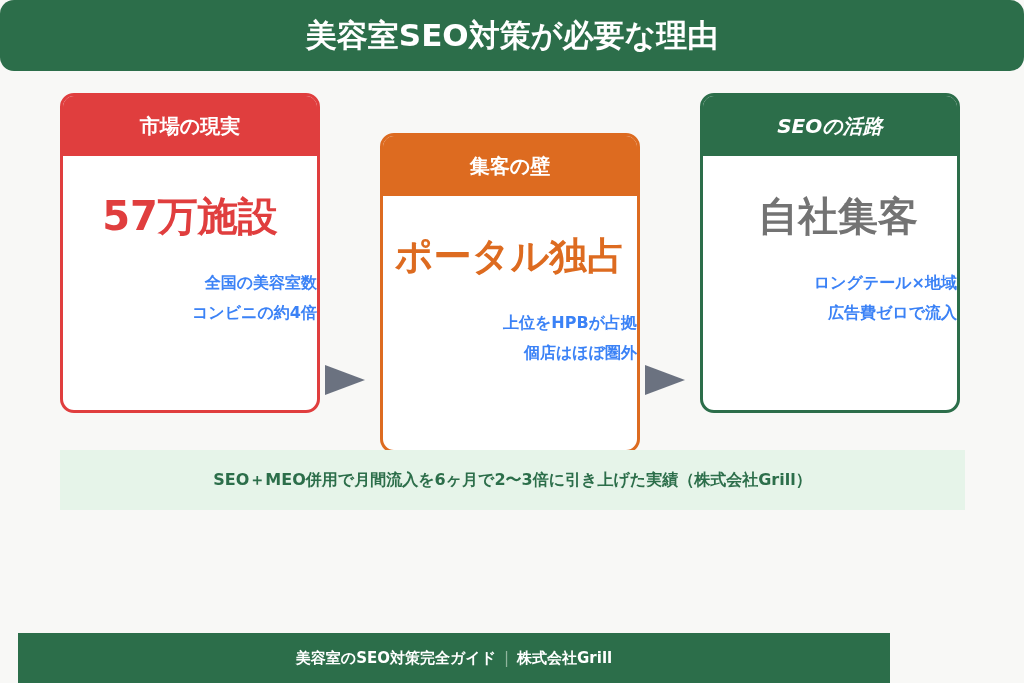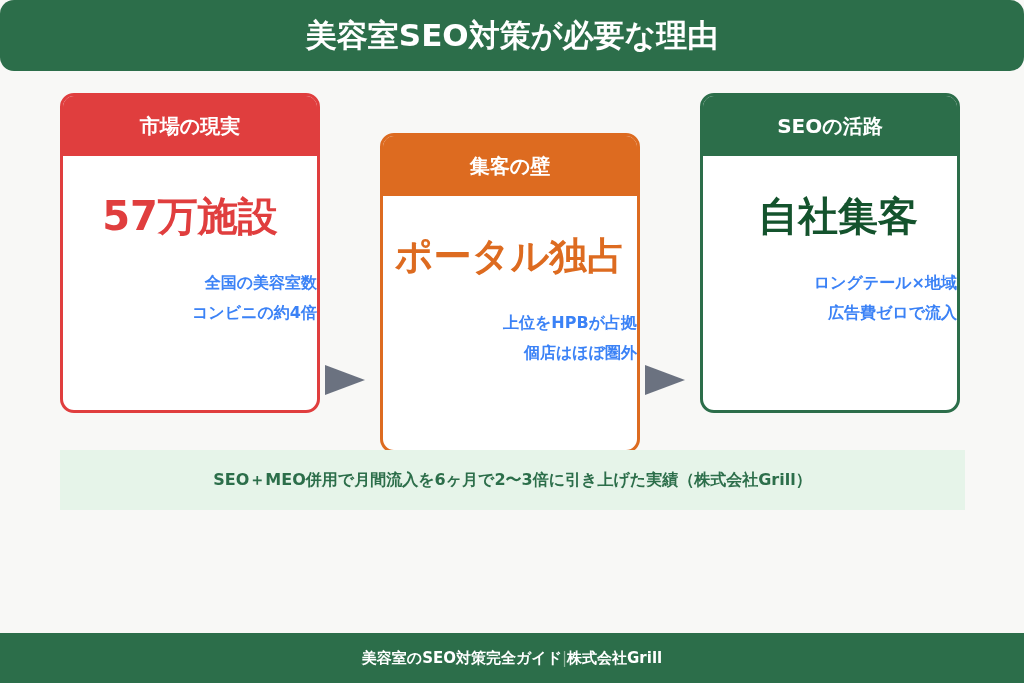--- a/index.html
+++ b/index.html
@@ -36,23 +36,23 @@
     position: absolute; width: 0; height: 0;
     border-top: 15px solid transparent; border-bottom: 15px solid transparent;
     border-left: 40px solid #6b7280;
   }
   .note {
     position: absolute; left: 60px; top: 450px; width: 905px; height: 60px;
     background: #e6f4e9; color: #2c6e4a; font-weight: bold; font-size: 16px;
     display: flex; align-items: center; justify-content: center;
   }
   .footer {
-    position: absolute; left: 0; top: 633px; width: 1024px; height: 50px;
+    position: absolute; left: 18px; top: 633px; width: 872px; height: 50px;
     background: #2c6e4a; color: #fff; font-weight: bold; font-size: 15px;
-    display: flex; align-items: center; justify-content: center; 
+    display: flex; align-items: center; justify-content: center; gap: 8px;
   }
   .footer .sep { color: #8fb59d; font-weight: normal; }
 </style>
 </head>
 <body>
 
 <div class="header">美容室SEO対策が必要な理由</div>
 
 <div class="card" style="left:60px; border-color:#e03e3e;">
   <div class="card-head" style="background:#e03e3e;">市場の現実</div>
@@ -70,22 +70,22 @@
   <div class="card-stat" style="color:#dd6b20; font-size:38px;">ポータル独占</div>
   <div class="card-desc">
     <div>上位をHPBが占拠</div>
     <div>個店はほぼ圏外</div>
   </div>
 </div>
 
 <div class="arrow" style="left:645px; top:365px;"></div>
 
 <div class="card" style="left:700px; border-color:#2c6e4a;">
-  <div class="card-head" style="background:#2c6e4a;">SEOの活路</div>
-  <div class="card-stat" style="color:#14532d;margin-left:16px;">自社集客</div>
+  <div class="card-head" style="background:#2c6e4a;font-style:italic;">SEOの活路</div>
+  <div class="card-stat" style="color:#737373;margin-left:16px;">自社集客</div>
   <div class="card-desc">
     <div>ロングテール×地域</div>
     <div>広告費ゼロで流入</div>
   </div>
 </div>
 
 <div class="note">SEO＋MEO併用で月間流入を6ヶ月で2〜3倍に引き上げた実績（株式会社Grill）</div>
 
 <div class="footer">
   <span>美容室のSEO対策完全ガイド</span>

